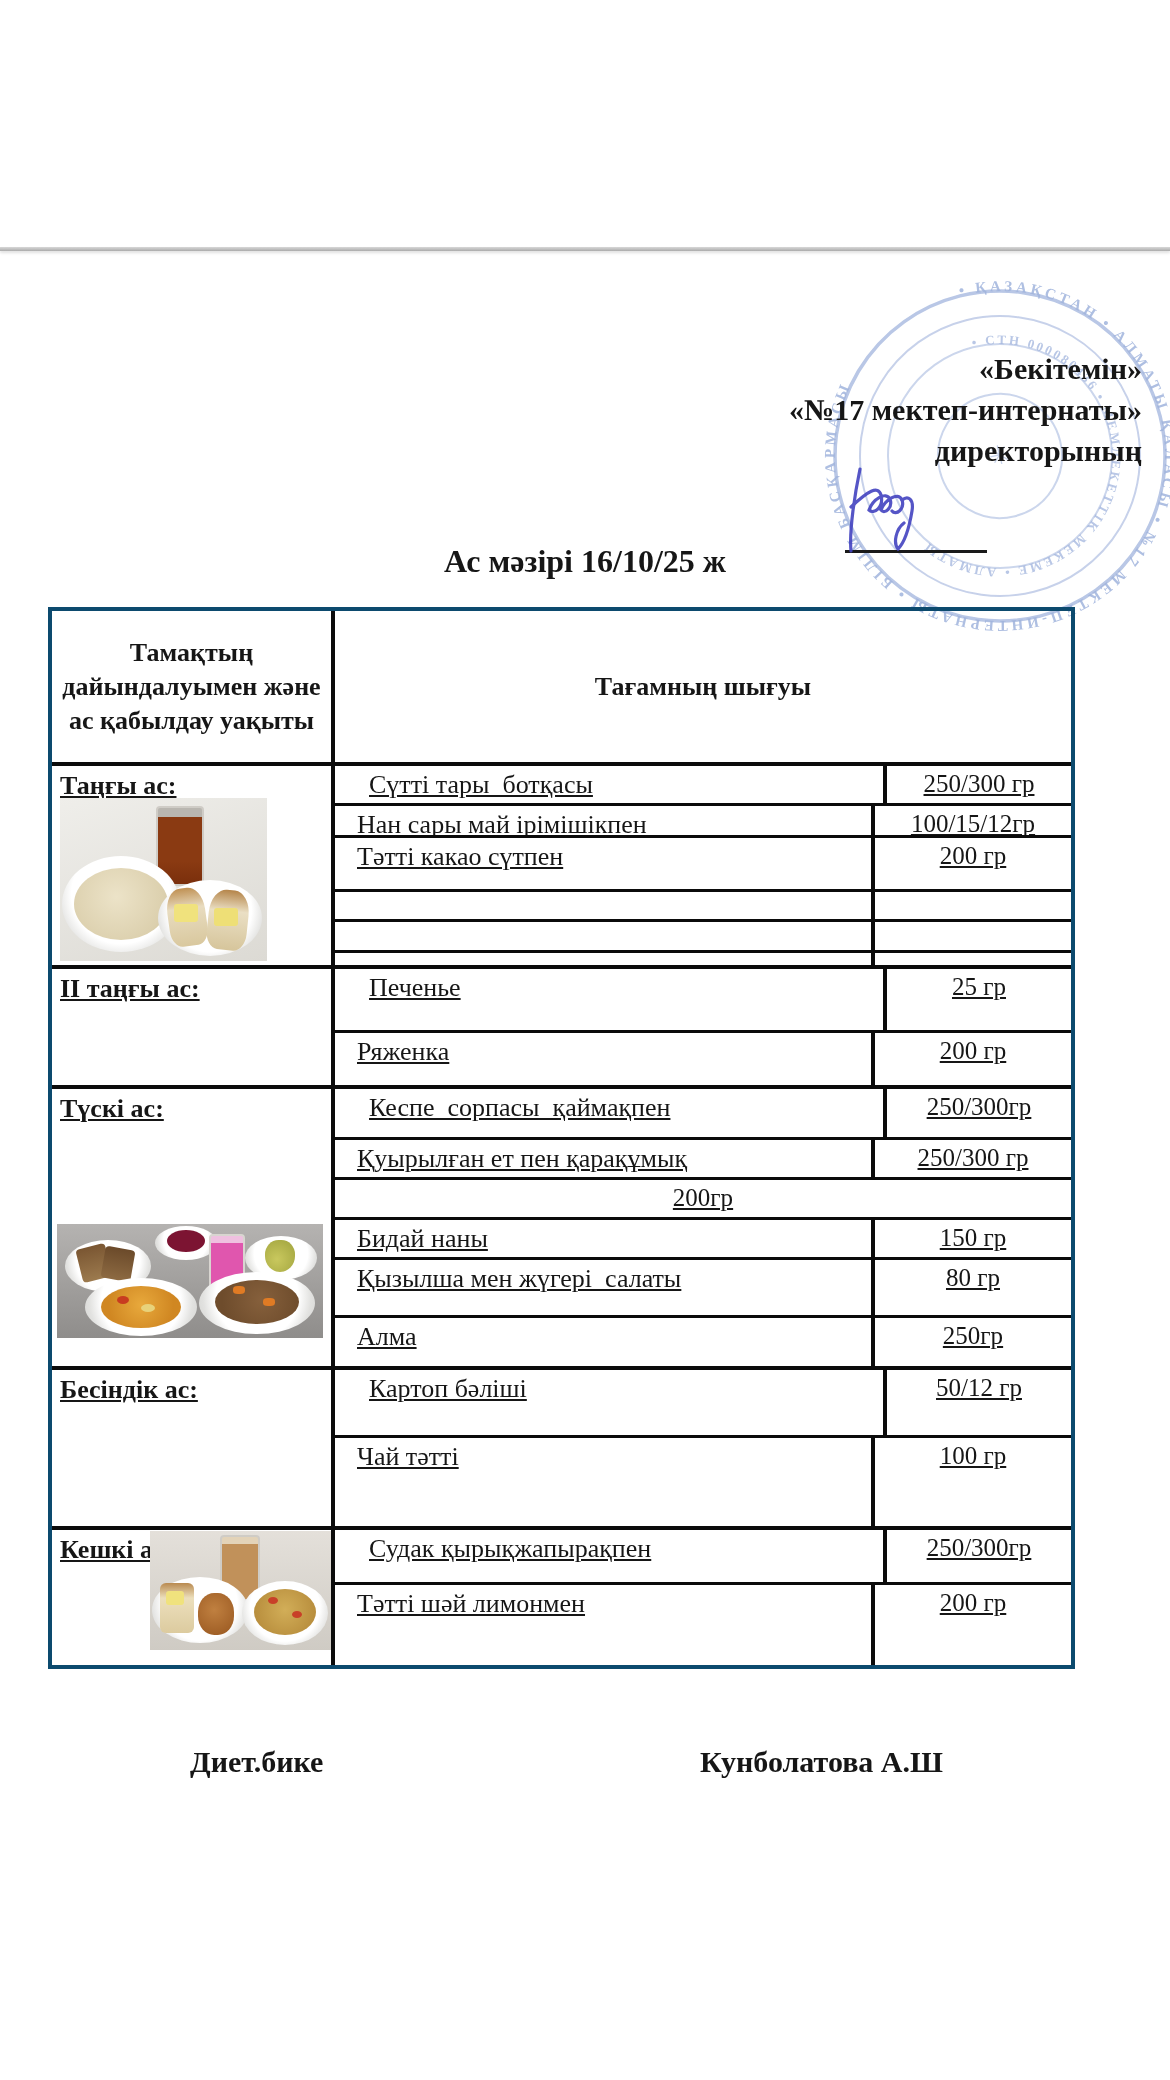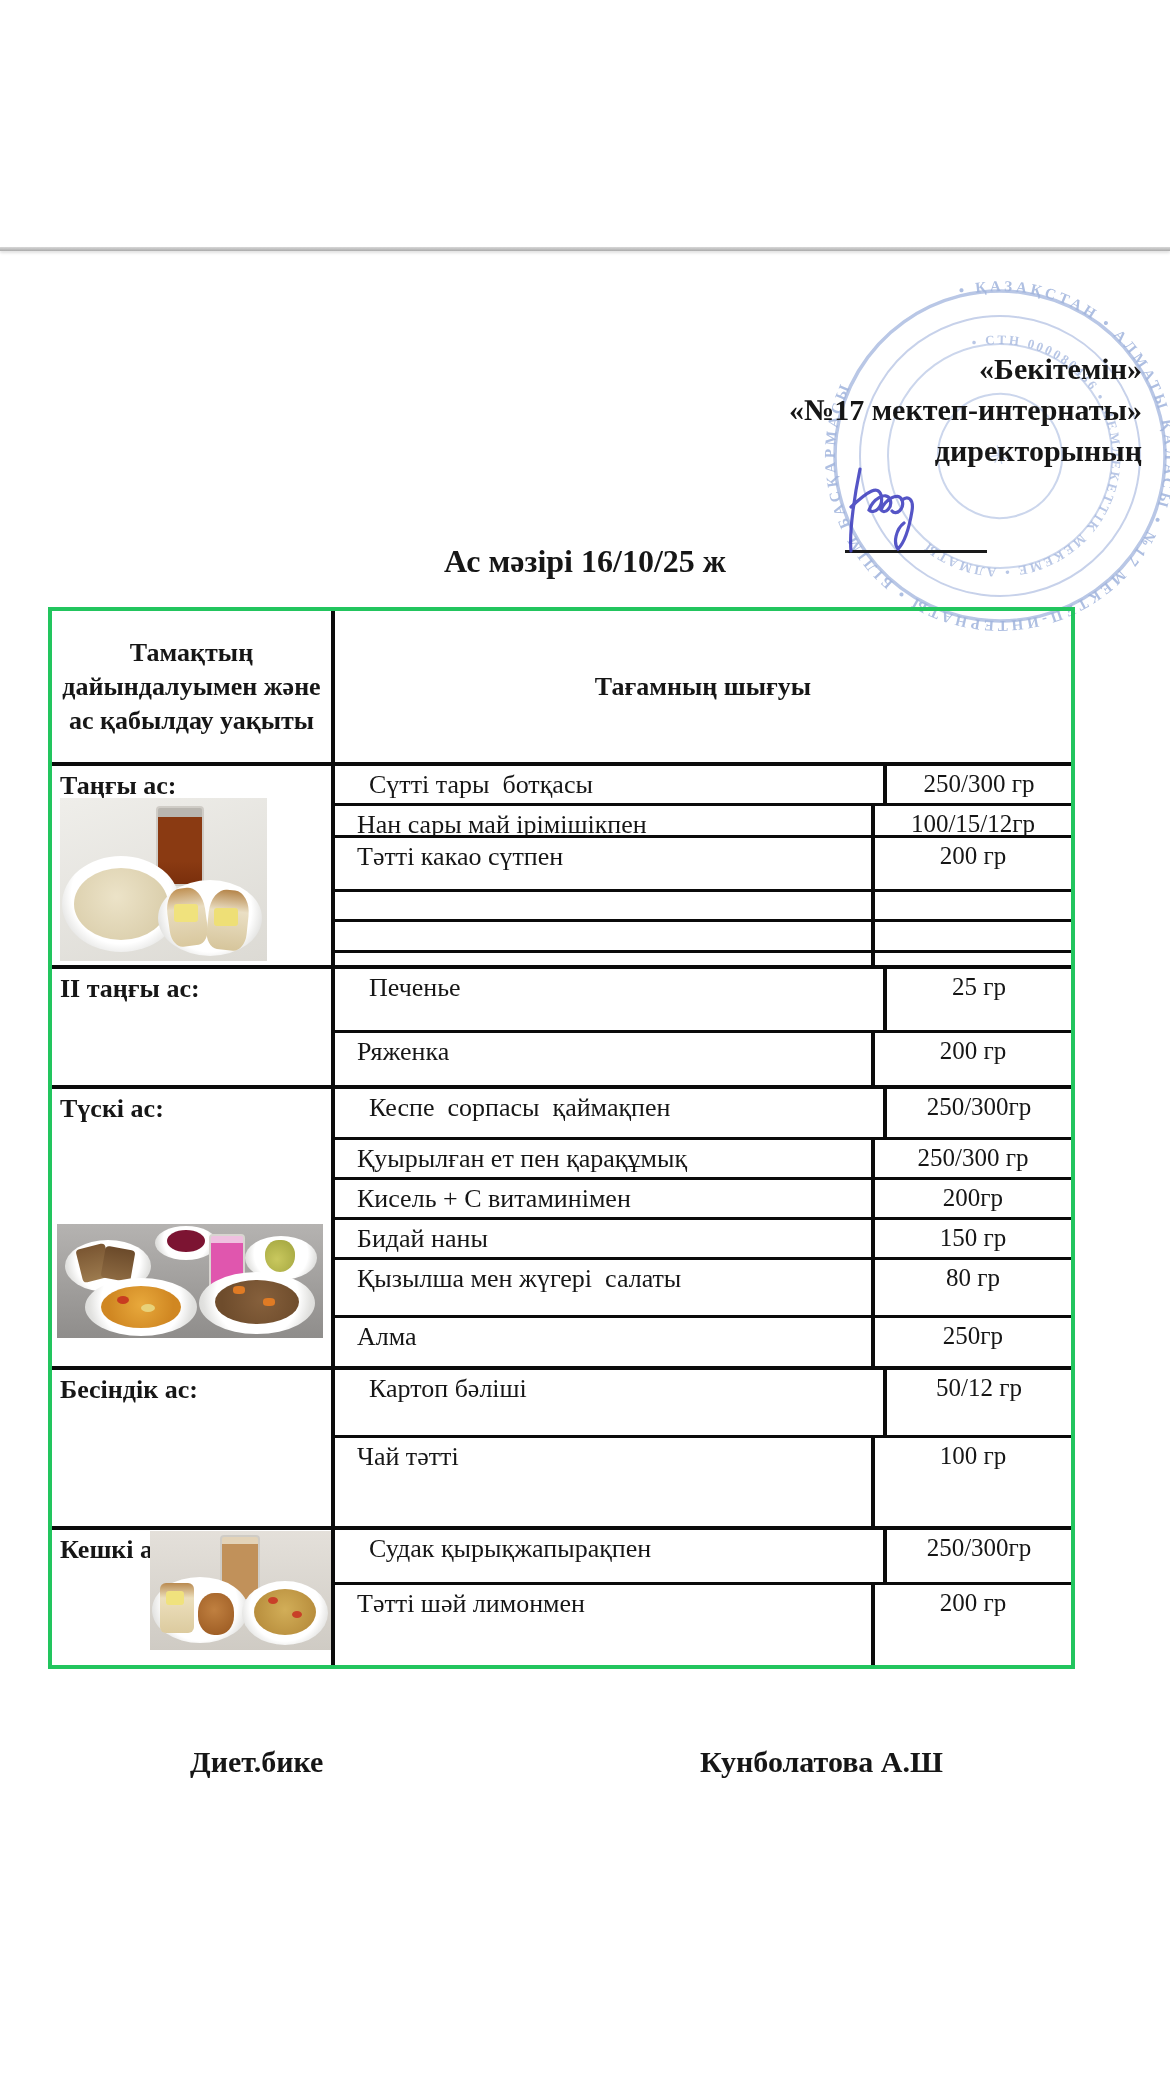--- a/index.html
+++ b/index.html
@@ -17,30 +17,30 @@
   .approval{position:absolute;right:28px;top:348px;z-index:2;text-align:right;
             font-weight:bold;font-size:30px;line-height:41px;white-space:nowrap;}
   .approval .sig-row{margin-top:5px;}
   .signature-svg{position:absolute;left:838px;top:455px;z-index:3;}
   .sig-underline{position:absolute;left:845px;top:550px;width:142px;height:3px;background:#1a1a1a;z-index:2;}
 
   .title{position:absolute;left:0;top:543px;width:1170px;text-align:center;z-index:2;
          font-weight:bold;font-size:32px;}
 
   
-  .menu-table{position:absolute;left:48px;top:607px;width:1027px;border:4px solid #22c55e;
+  .menu-table{position:absolute;left:48px;top:607px;width:1027px;border:4px solid #0c4a6e;
               box-sizing:border-box;z-index:1;}
   .menu-table *{box-sizing:border-box;}
   .thead{display:flex;height:155px;border-bottom:4px solid #0b0b0b;}
   .th{display:flex;align-items:center;justify-content:center;text-align:center;
       font-weight:bold;font-size:26px;line-height:34px;padding:4px 10px;}
   .th.c1{width:283px;border-right:4px solid #0b0b0b;}
   .th.c2{width:540px;border-right:4px solid #0b0b0b;}
   .th.c3{flex:1;}
-  .section{display:flex;border-top:4px solid #0b0b0b;}
+  .section{display:flex;border-top:4px solid #0b0b0b;text-decoration:underline;}
   .section.first{border-top:none;}
   .mealcol{width:283px;border-right:4px solid #0b0b0b;padding:5px 6px 0 8px;
            font-weight:bold;font-size:26px;position:relative;}
   .rows{flex:1;display:flex;flex-direction:column;}
   .trow{display:flex;border-top:3px solid #0b0b0b;}
   .trow:first-child{border-top:none;margin-left:12px;}
   .trow .name{width:540px;border-right:4px solid #0b0b0b;padding:4px 4px 0 22px;
               font-size:26px;white-space:pre;}
   .trow .qty{flex:1;text-align:center;padding-top:4px;font-size:25px;}
 
@@ -164,21 +164,20 @@
       <div class="rows">
         <div class="trow" style="height:48px">
           <div class="name">Кеспе  сорпасы  қаймақпен</div>
           <div class="qty">250/300гр</div>
         </div>
         <div class="trow" style="height:40px">
           <div class="name">Қуырылған ет пен қарақұмық</div>
           <div class="qty">250/300 гр</div>
         </div>
         <div class="trow" style="height:40px">
-          <div class="name">Кисель + С витаминімен</div>
           <div class="qty">200гр</div>
         </div>
         <div class="trow" style="height:40px">
           <div class="name">Бидай наны</div>
           <div class="qty">150 гр</div>
         </div>
         <div class="trow" style="height:58px">
           <div class="name">Қызылша мен жүгері  салаты</div>
           <div class="qty">80 гр</div>
         </div>

